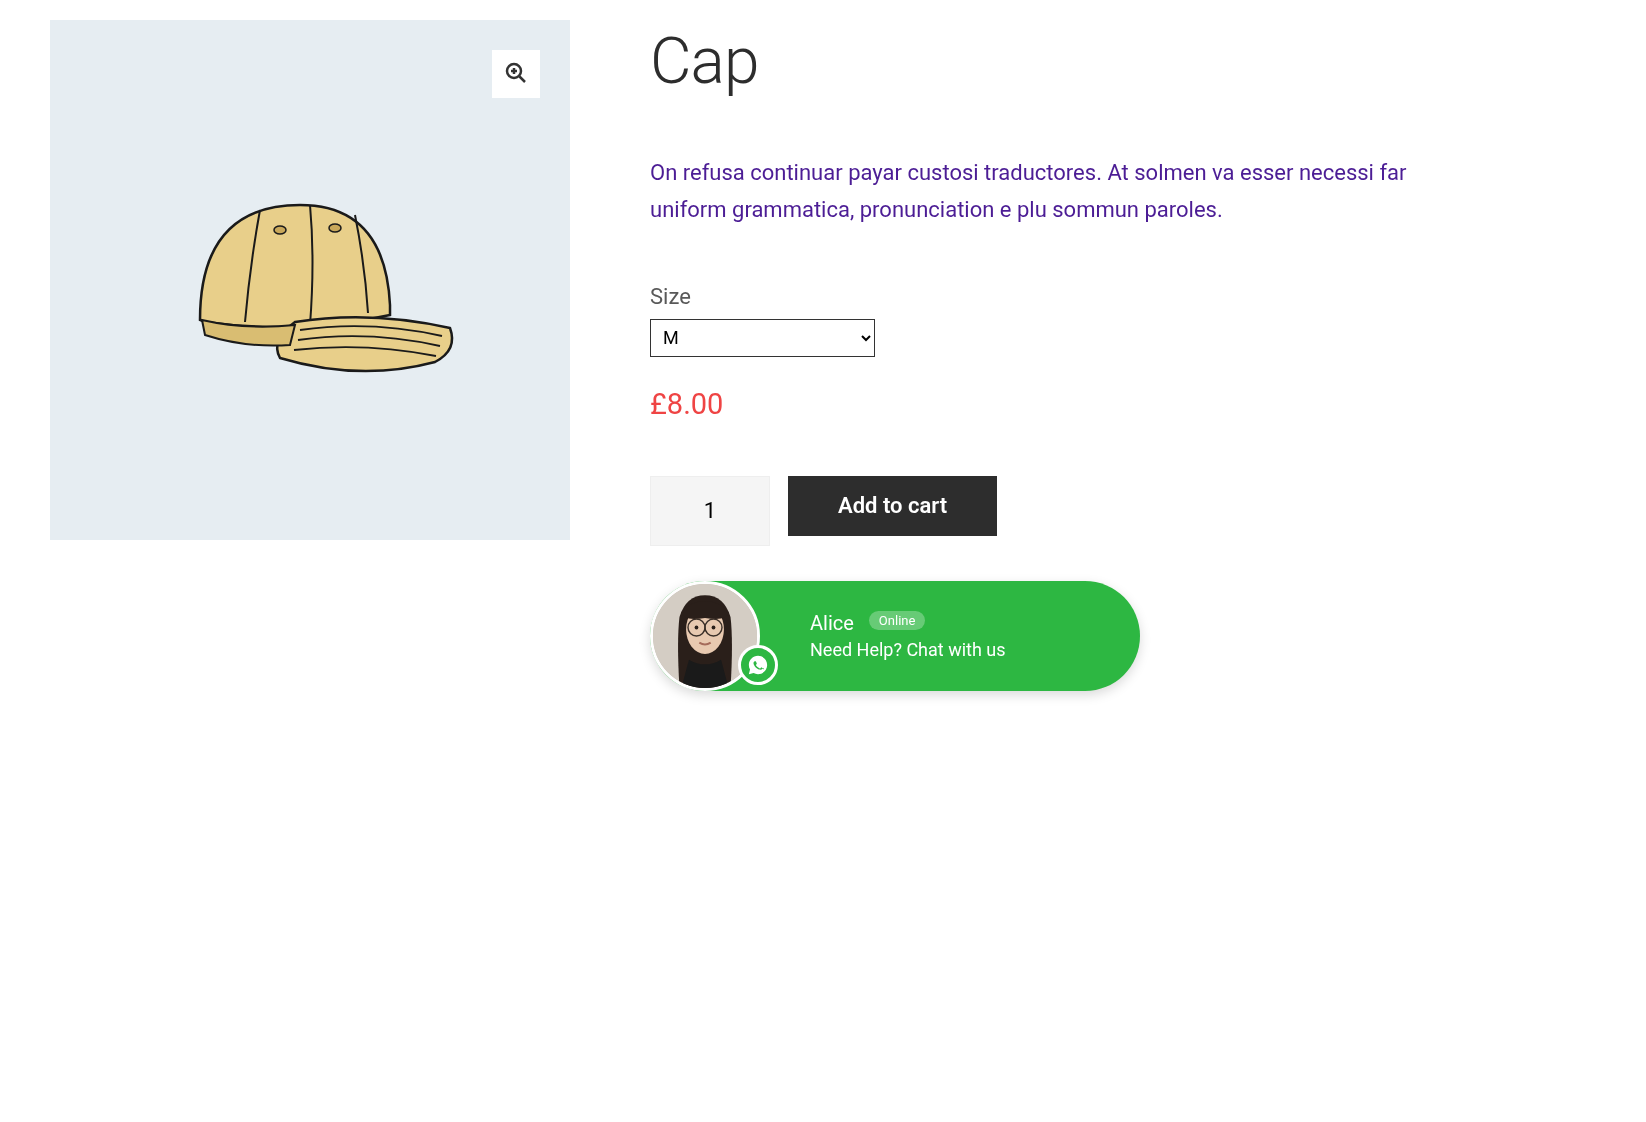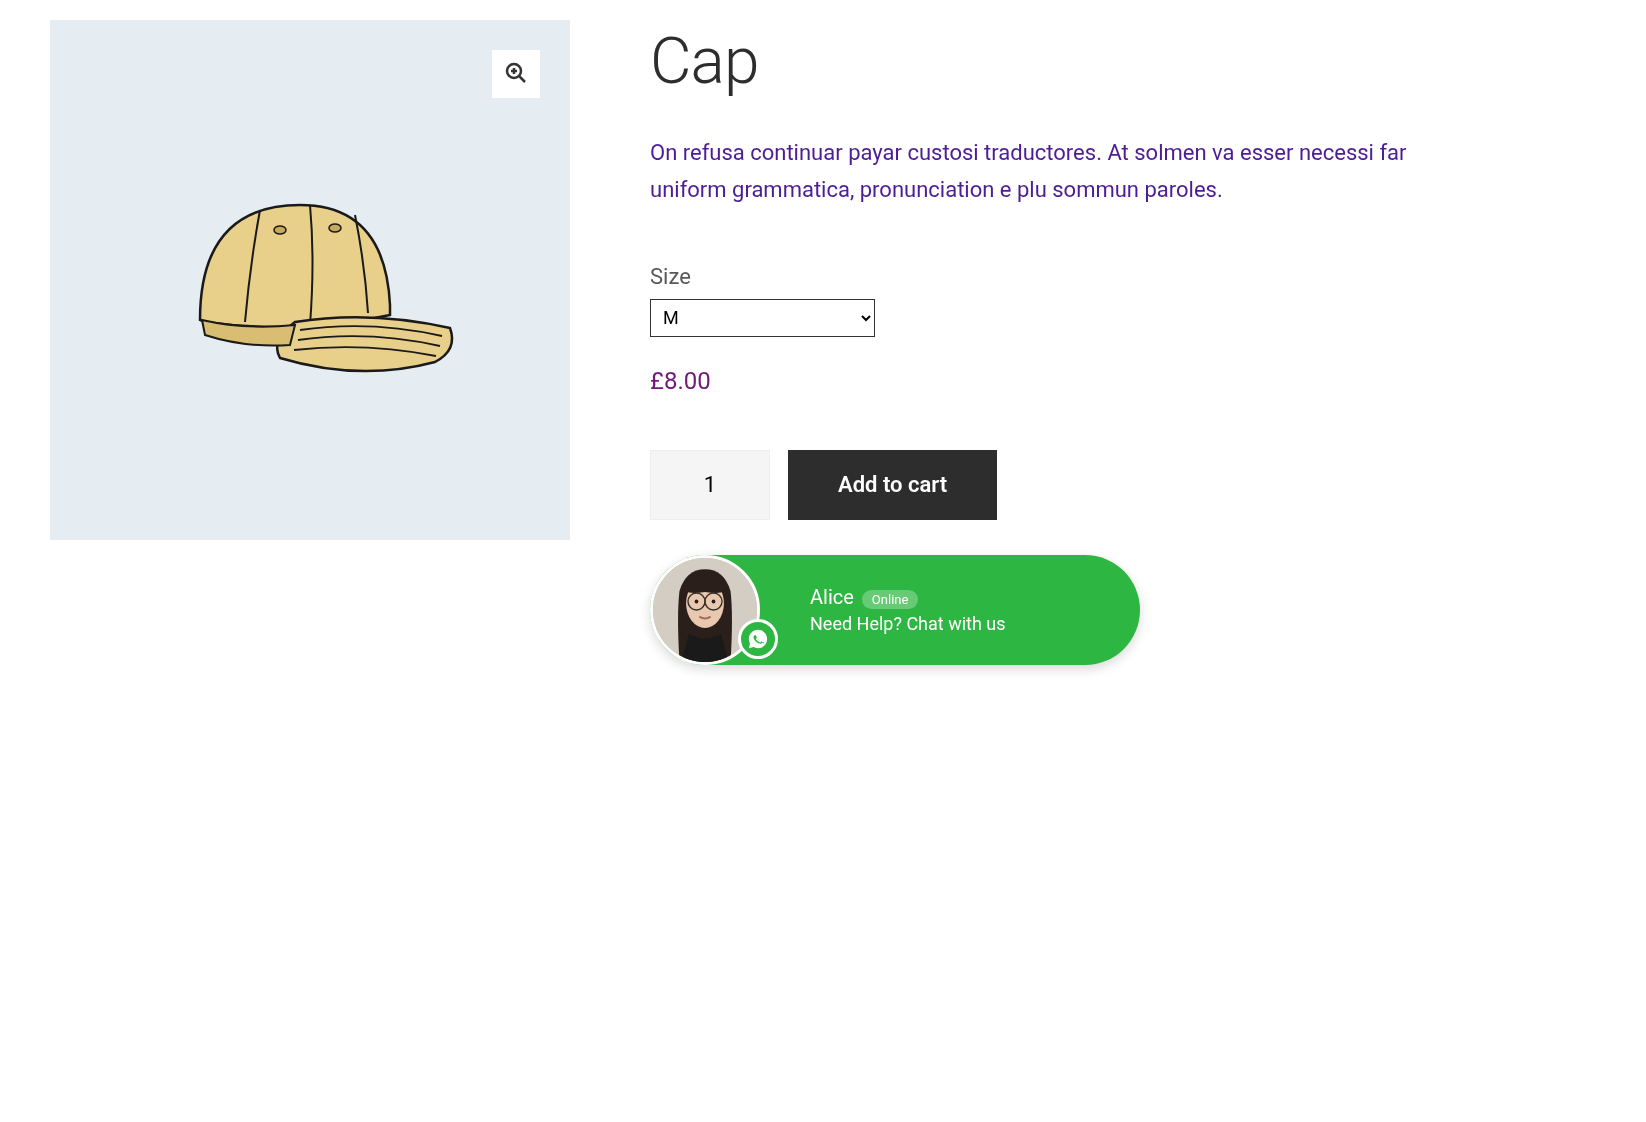--- a/index.html
+++ b/index.html
@@ -42,21 +42,21 @@
       cursor: pointer;
     }
     .product-details {
       flex: 1;
       padding-top: 4px;
     }
     .product-title {
       font-size: 64px;
       font-weight: 300;
       color: #2d2d2d;
-      margin-bottom: 35px;
+      margin-bottom: 55px;
       letter-spacing: -1px;
     }
     .price-range {
       font-size: 36px;
       font-weight: 400;
       color: #595959;
       margin-bottom: 55px;
     }
     .product-desc {
       font-size: 22px;
@@ -74,41 +74,41 @@
     .size-select {
       width: 225px;
       height: 38px;
       font-size: 18px;
       padding: 4px 8px;
       border: 1px solid #333;
       background: #fff;
       font-family: inherit;
     }
     .variant-price {
-      font-size: 24px;
-      color: #701a75;
+      font-size: 29px;
+      color: #ef4444;
       margin-bottom: 55px;
     }
     .cart-row {
       display: flex;
       gap: 18px;
       margin-bottom: 35px;
     }
     .qty-input {
       width: 120px;
       height: 70px;
       text-align: center;
       font-size: 22px;
       border: 1px solid #eee;
       background: #f5f5f5;
       font-family: inherit;
     }
     .add-cart-btn {
       padding: 0 50px;
-      height: 70px;
+      height: 60px;
       background: #2d2d2d;
       color: #fff;
       font-size: 22px;
       font-weight: 600;
       border: none;
       cursor: pointer;
       font-family: inherit;
     }
     .chat-widget {
       display: flex;
@@ -144,22 +144,22 @@
       background: #2db742;
       border-radius: 50%;
       border: 3px solid #fff;
       display: flex;
       align-items: center;
       justify-content: center;
     }
     .chat-text { color: #fff; }
     .chat-name-row {
       display: flex;
-      align-items: flex-end;
-      gap: 8px;
+      align-items: flex-start;
+      gap: 15px;
       margin-bottom: 4px;
     }
     .chat-name { font-size: 20px; }
     .online-badge {
       background: rgba(255,255,255,0.28);
       padding: 2px 10px;
       border-radius: 12px;
       font-size: 13px;
     }
     .chat-prompt { font-size: 18px; font-weight: 400; }

